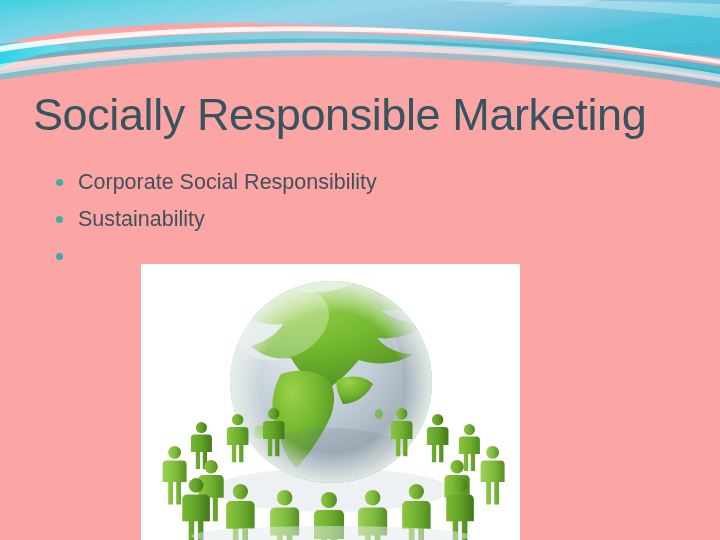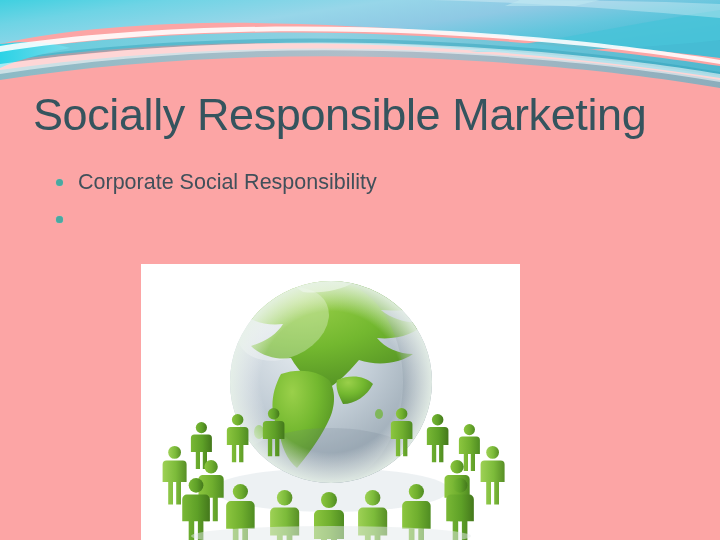--- a/index.html
+++ b/index.html
@@ -139,20 +139,21 @@
 
   <div id="title">Socially Responsible Marketing</div>
 
   <ul id="bullet-list">
     <li>
       <span class="bullet-marker"></span>
       <span>Corporate Social Responsibility</span>
     </li>
     <li>
       <span class="bullet-marker"></span>
+      <span>Sustainability</span>
     </li>
     <li>
       <span class="bullet-marker"></span>
     </li>
   </ul>
 
   <div id="picture">
     <svg width="379" height="276" viewBox="0 0 379 276" xmlns="http://www.w3.org/2000/svg">
       <defs>
         <radialGradient id="oceanGrad" cx="0.36" cy="0.30" r="0.82">

